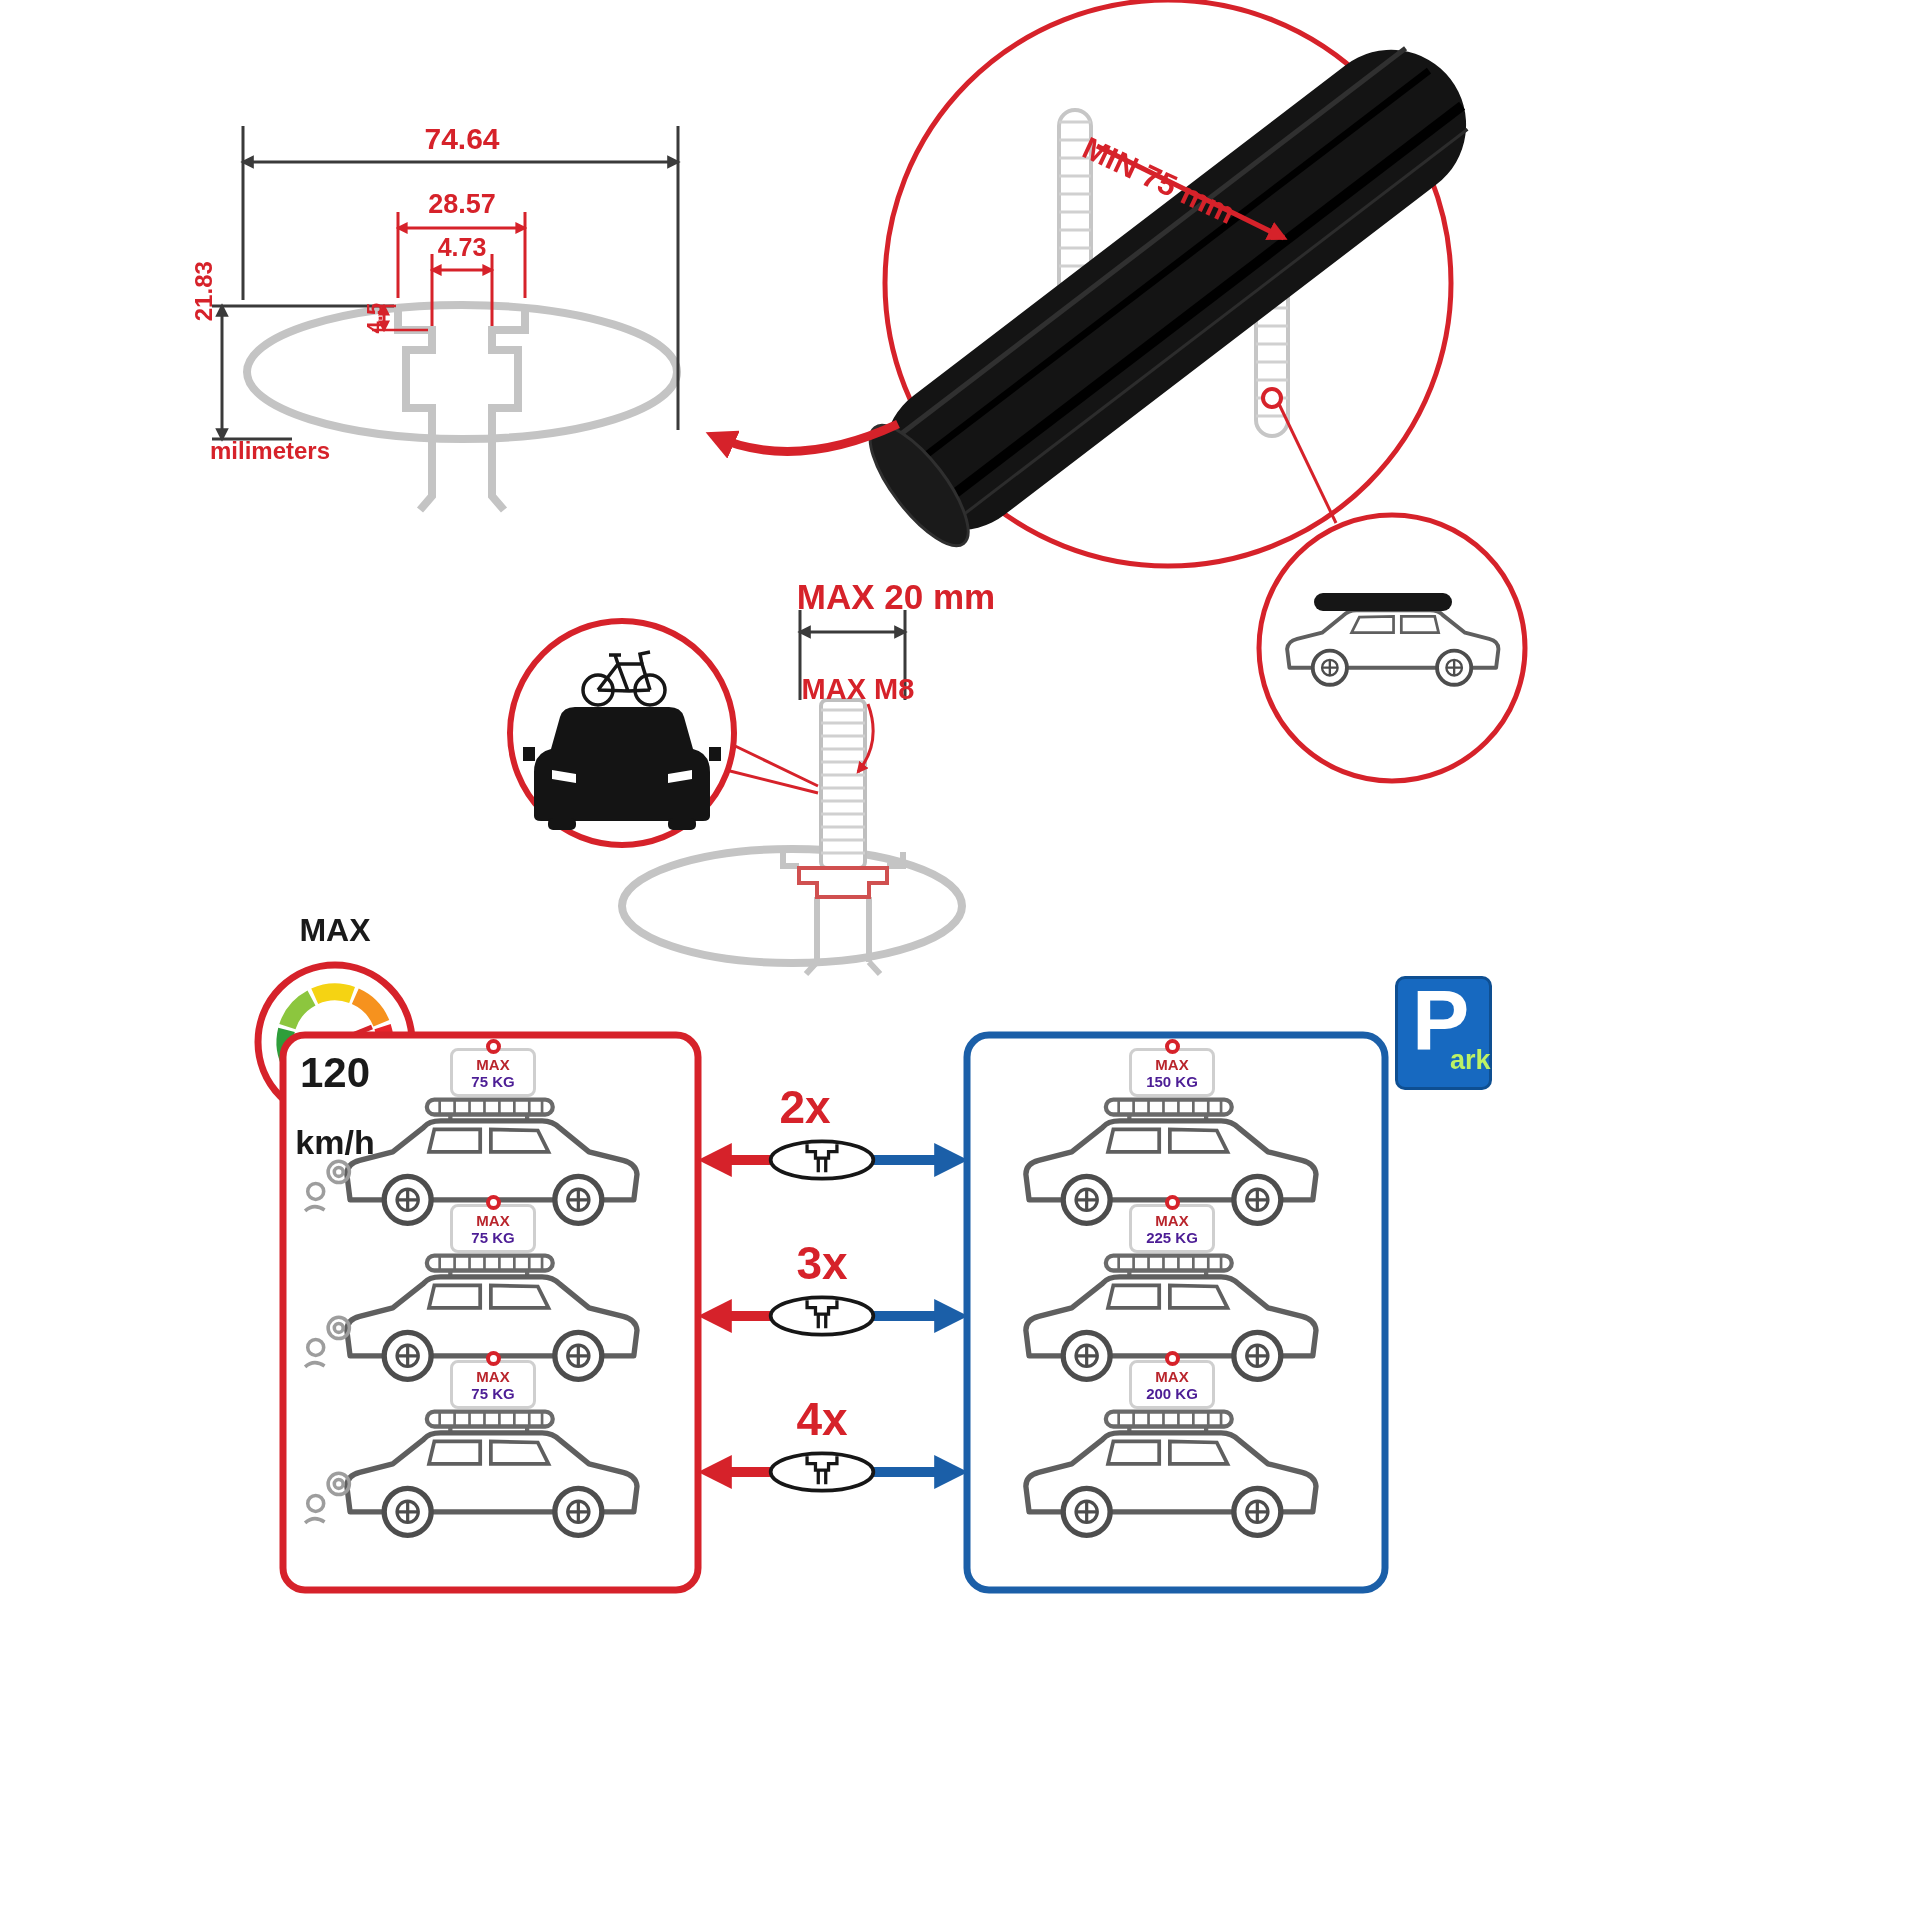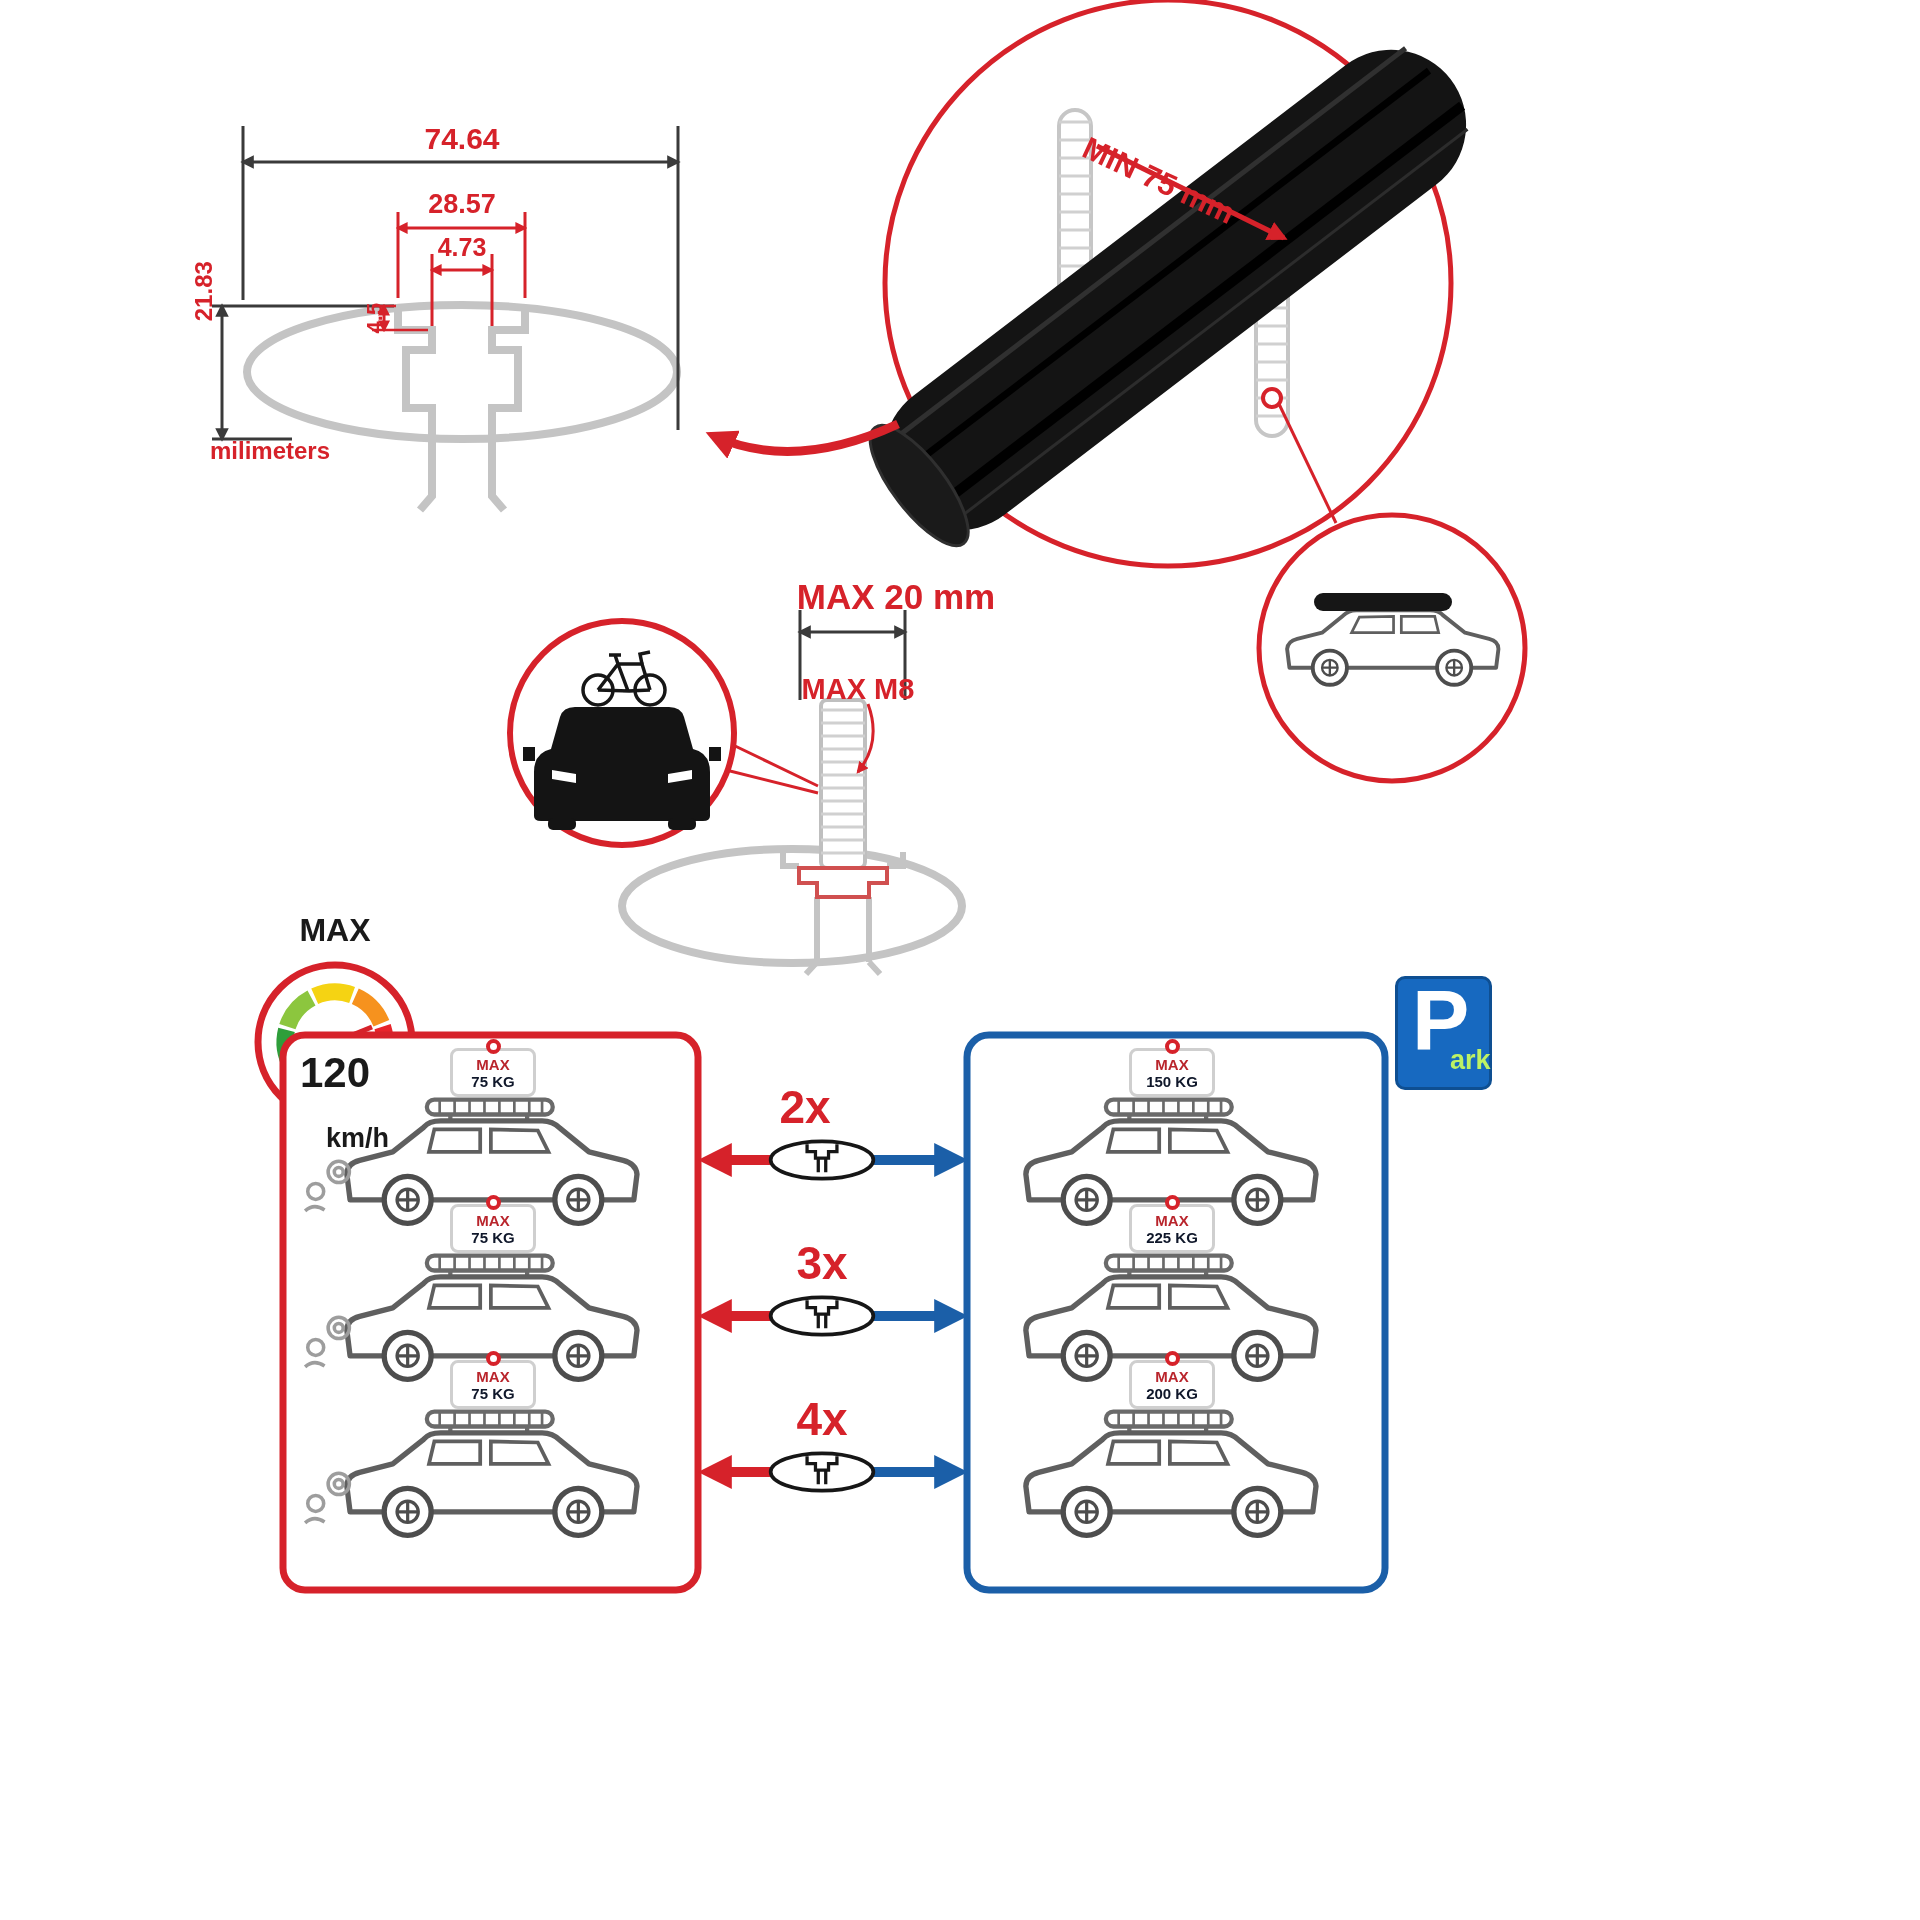--- a/index.html
+++ b/index.html
@@ -7,21 +7,21 @@
   body { width:1920px; height:1920px; font-family:"Liberation Sans",sans-serif; position:relative; overflow:hidden; }
   .stage { position:relative; width:1920px; height:1920px; background:#fff; }
   .art { position:absolute; left:0; top:0; }
   .lbl { position:absolute; color:#d6222a; font-weight:700; text-align:center; line-height:1.1; white-space:nowrap; }
   .dark { color:#1a1a1a; }
   .vert { transform:rotate(-90deg); }
   .min-label { position:absolute; left:1092px; top:130px; width:230px; transform:rotate(25deg); transform-origin:0 0; font-size:31px; color:#d6222a; font-weight:700; }
   .tag { position:absolute; width:86px; text-align:center; background:#fff; border:3px solid #cfcfcf; border-radius:8px; padding:1px 0 4px; }
   .tag-ring { display:block; width:15px; height:15px; border:4px solid #d6222a; border-radius:50%; background:#fff; margin:-13px auto 2px; }
   .tag-max { color:#b9252c; font-weight:700; font-size:15px; }
-  .tag-w { color:#0f172a; font-weight:700; font-size:15px; }
+  .tag-w { color:#4c1d95; font-weight:700; font-size:15px; }
   .park { position:absolute; left:1395px; top:976px; width:97px; height:114px; background:#1769c0; border:3px solid #0e4f92; border-radius:10px; }
   .park-p { position:absolute; left:14px; top:-8px; font-size:86px; font-weight:700; color:#fff; }
   .park-ark { position:absolute; left:52px; top:66px; font-size:27px; font-weight:700; color:#bef264; }
 </style>
 </head>
 <body>
 
 <div class="stage">
 
 <svg class="art" width="1920" height="1920" viewBox="0 0 1920 1920">
@@ -212,21 +212,21 @@
 <div class="lbl vert" style="left:168px;top:278px;width:72px;font-size:24px;">21.83</div>
 <div class="lbl" style="left:200px;top:438px;width:140px;font-size:24px;">milimeters</div>
 
 <div class="min-label">MIN 75 mm</div>
 
 <div class="lbl" style="left:796px;top:578px;width:200px;font-size:35px;">MAX 20 mm</div>
 <div class="lbl" style="left:788px;top:674px;width:140px;font-size:29px;">MAX M8</div>
 
 <div class="lbl dark" style="left:287px;top:913px;width:96px;font-size:32px;">MAX</div>
 <div class="lbl dark" style="left:287px;top:1050px;width:96px;font-size:42px;">120</div>
-<div class="lbl dark" style="left:281px;top:1124px;width:108px;font-size:27px;text-align:right;">km/h</div>
+<div class="lbl dark" style="left:281px;top:1124px;width:108px;font-size:34px;">km/h</div>
 
 <div class="lbl" style="left:745px;top:1082px;width:120px;font-size:46px;">2x</div>
 <div class="lbl" style="left:762px;top:1238px;width:120px;font-size:46px;">3x</div>
 <div class="lbl" style="left:762px;top:1394px;width:120px;font-size:46px;">4x</div>
 
 <div class="tag" style="left:450px;top:1048px;">
   <span class="tag-ring"></span>
   <div class="tag-max">MAX</div>
   <div class="tag-w">75 KG</div>
 </div>

